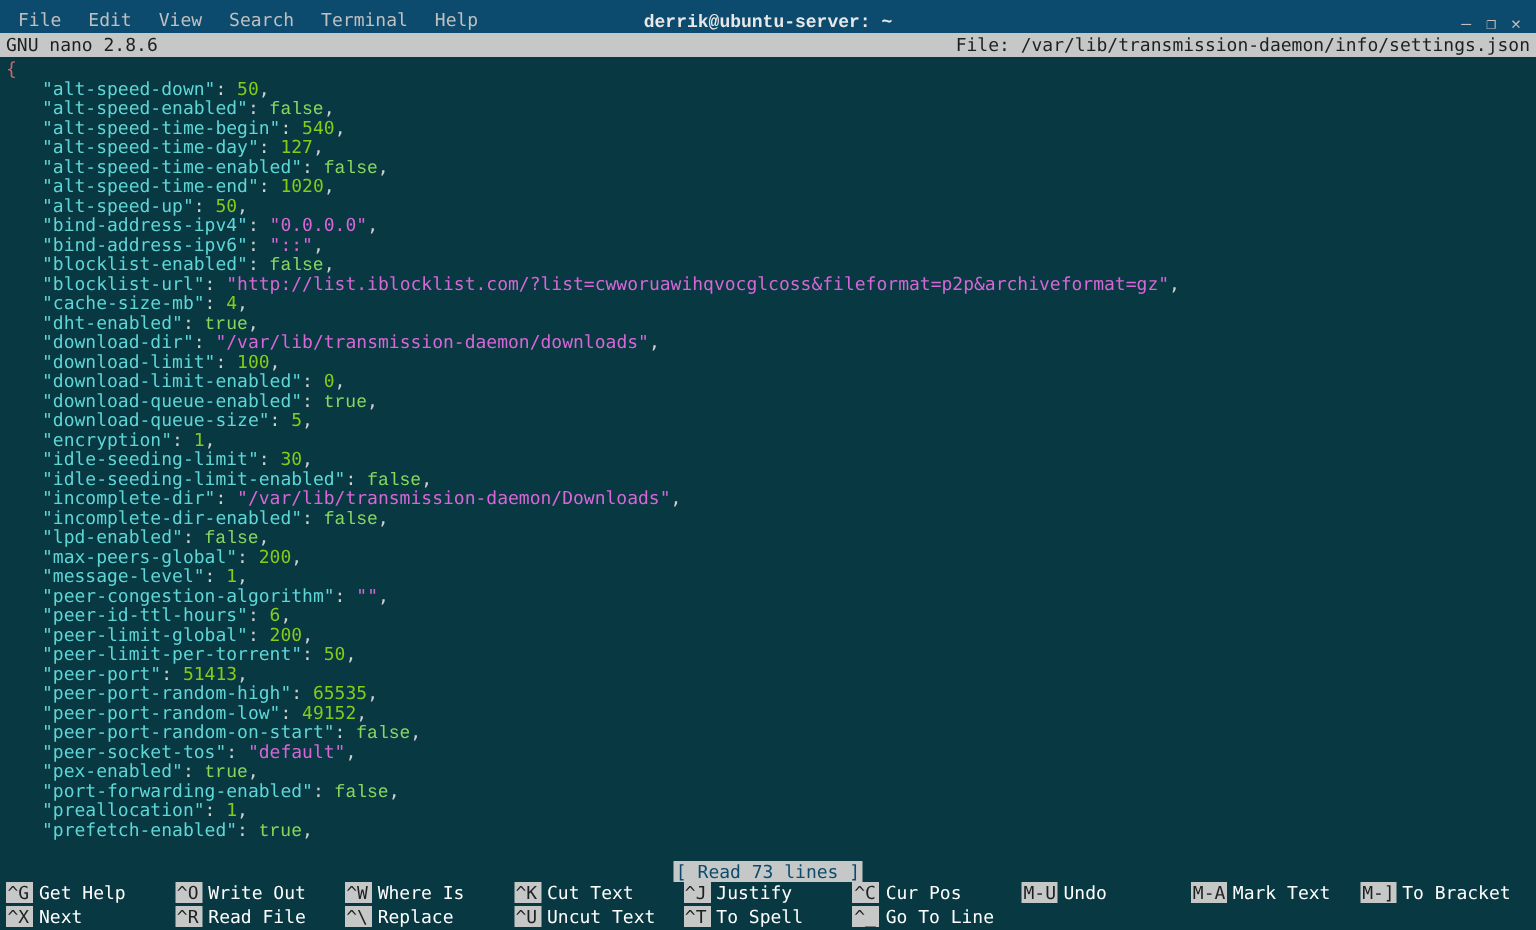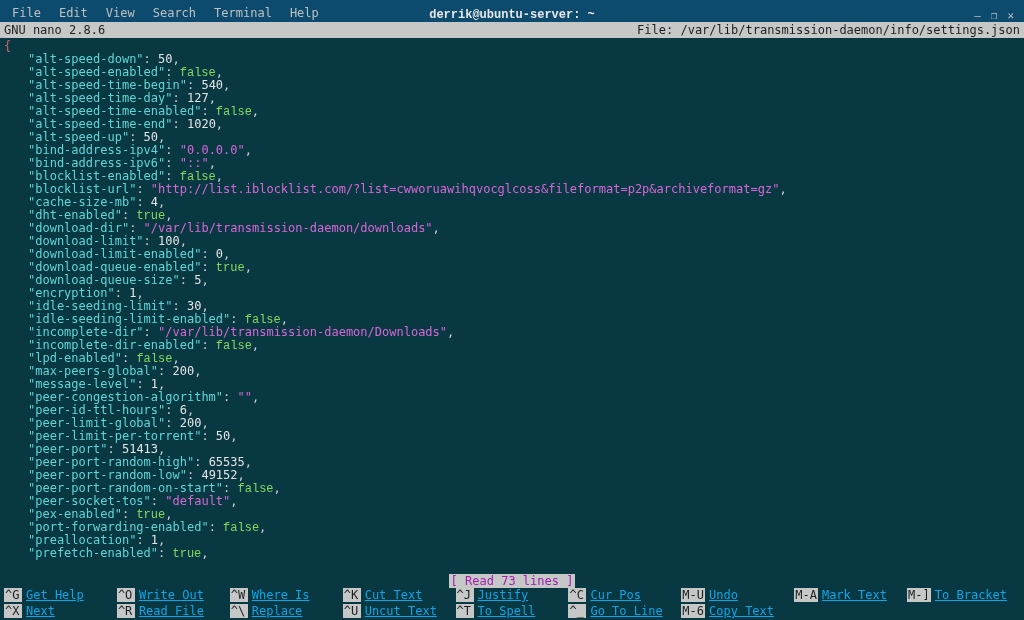--- a/index.html
+++ b/index.html
@@ -60,51 +60,51 @@
     flex: 1;
     padding: 2px 4px 0 4px;
     line-height: 13px;
     font-size: 12px;
     white-space: pre;
     overflow: hidden;
   }
   .brace { color: #cc6666; }
   .key { color: #5fd7d7; }
   .str { color: #d767d7; }
-  .num { color: #e5e5e5; }
+  .num { color: #84cc16; }
   .bool { color: #87d75f; font-family: Liberation Mono, monospace; }
   .comma { color: #d0d0d0; }
   .indent { display:inline-block; width: 24px;}
   .status-line {
     text-align: center;
     font-size: 12px;
     line-height: 14px;
   }
   .status-inner {
     background: #c5c8c6;
-    color: #a21caf;
+    color: #0c4a6e;
     padding: 0 2px;
   }
   .shortcuts {
     display: grid;
     grid-template-columns: repeat(9, 1fr);
     font-size: 12px;
     line-height: 14px;
     padding: 0 4px 2px 4px;
   }
   .sc { display: flex; align-items: baseline; }
   .sc-key {
     background: #c5c8c6;
     color: #1d1f21;
     padding: 0 1px;
     margin-right: 4px;
     min-width: 18px;
     display: inline-block;
   }
-  .sc-label { color: #0ea5e9; text-decoration: underline; }
+  .sc-label { color: #ffffff; }
   .jsonline { height: 13px; }
 </style>
 </head>
 <body>
 
 <div class="menubar">
   <div class="menubar-items" id="menubar-items">
       <span class="menubar-item">File</span>
       <span class="menubar-item">Edit</span>
       <span class="menubar-item">View</span>
@@ -187,17 +187,13 @@
       <span class="sc-label">Uncut Text</span>
     </div>
     <div class="sc">
       <span class="sc-key">^T</span>
       <span class="sc-label">To Spell</span>
     </div>
     <div class="sc">
       <span class="sc-key">^_</span>
       <span class="sc-label">Go To Line</span>
     </div>
-    <div class="sc">
-      <span class="sc-key">M-6</span>
-      <span class="sc-label">Copy Text</span>
-    </div>
   </div>
 
 </body></html>

